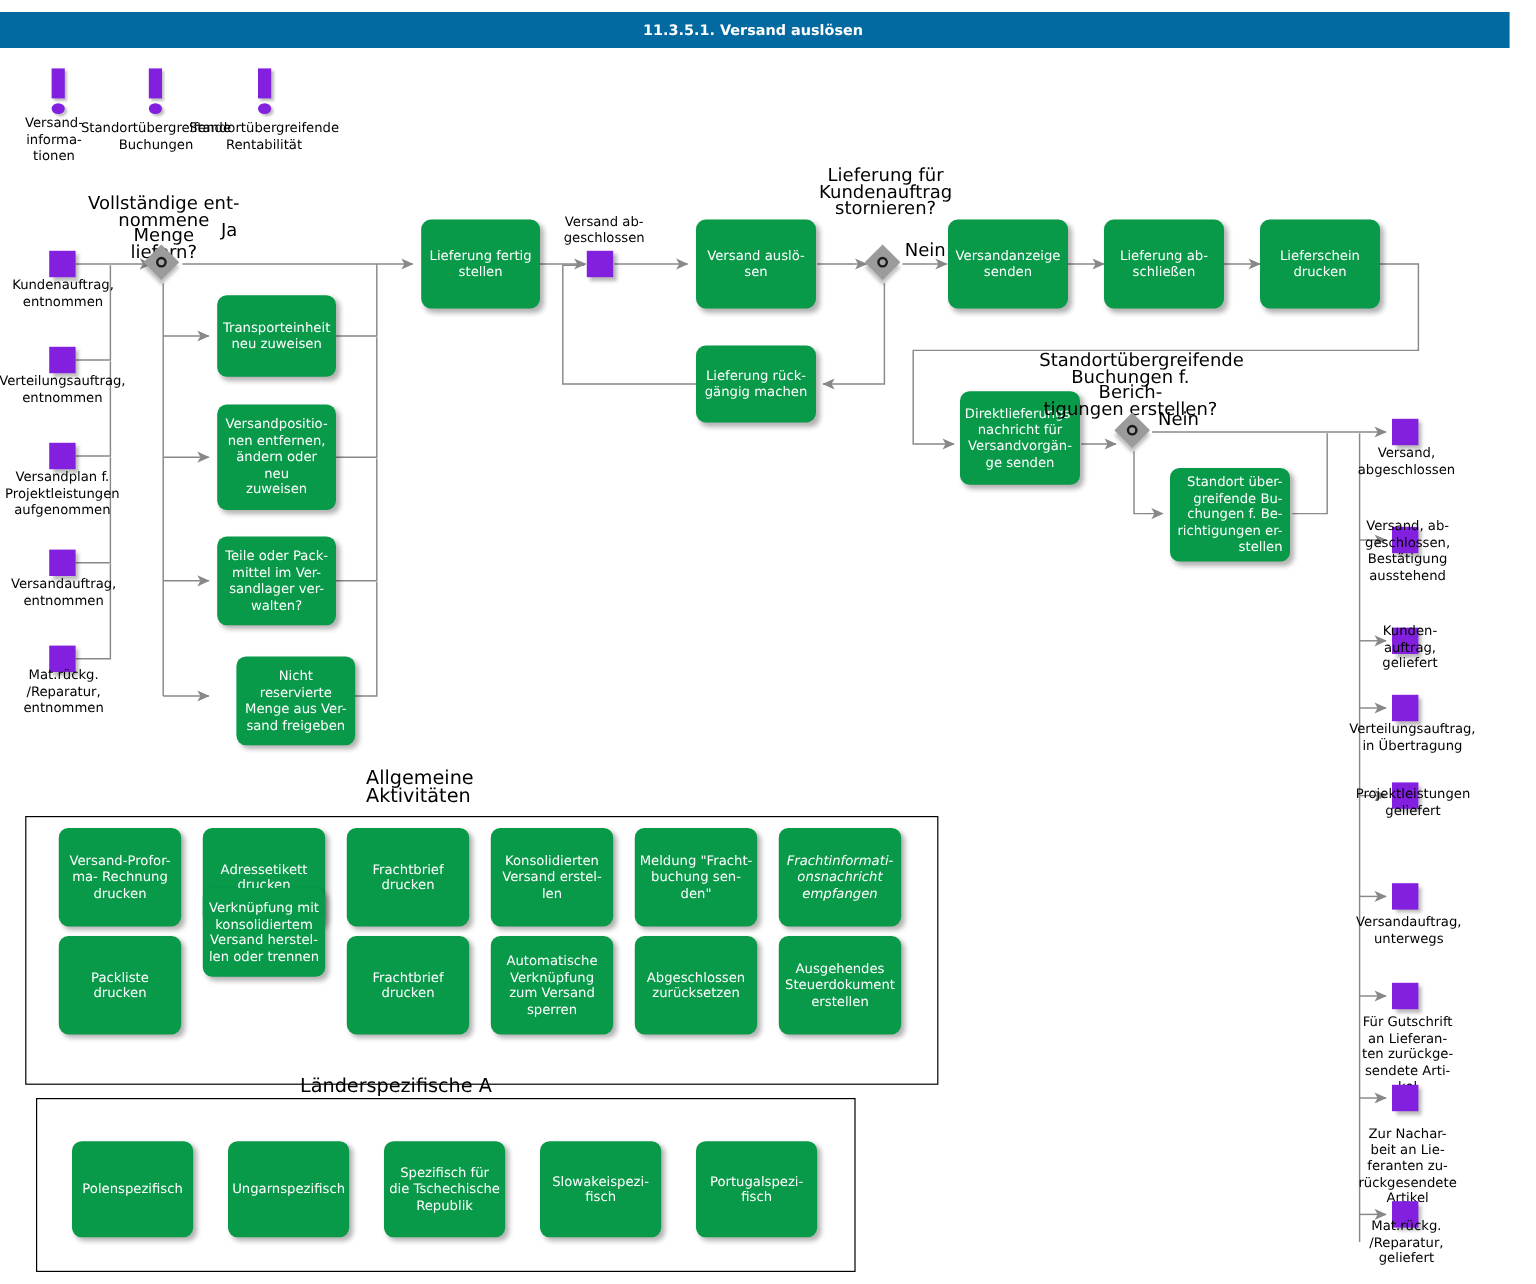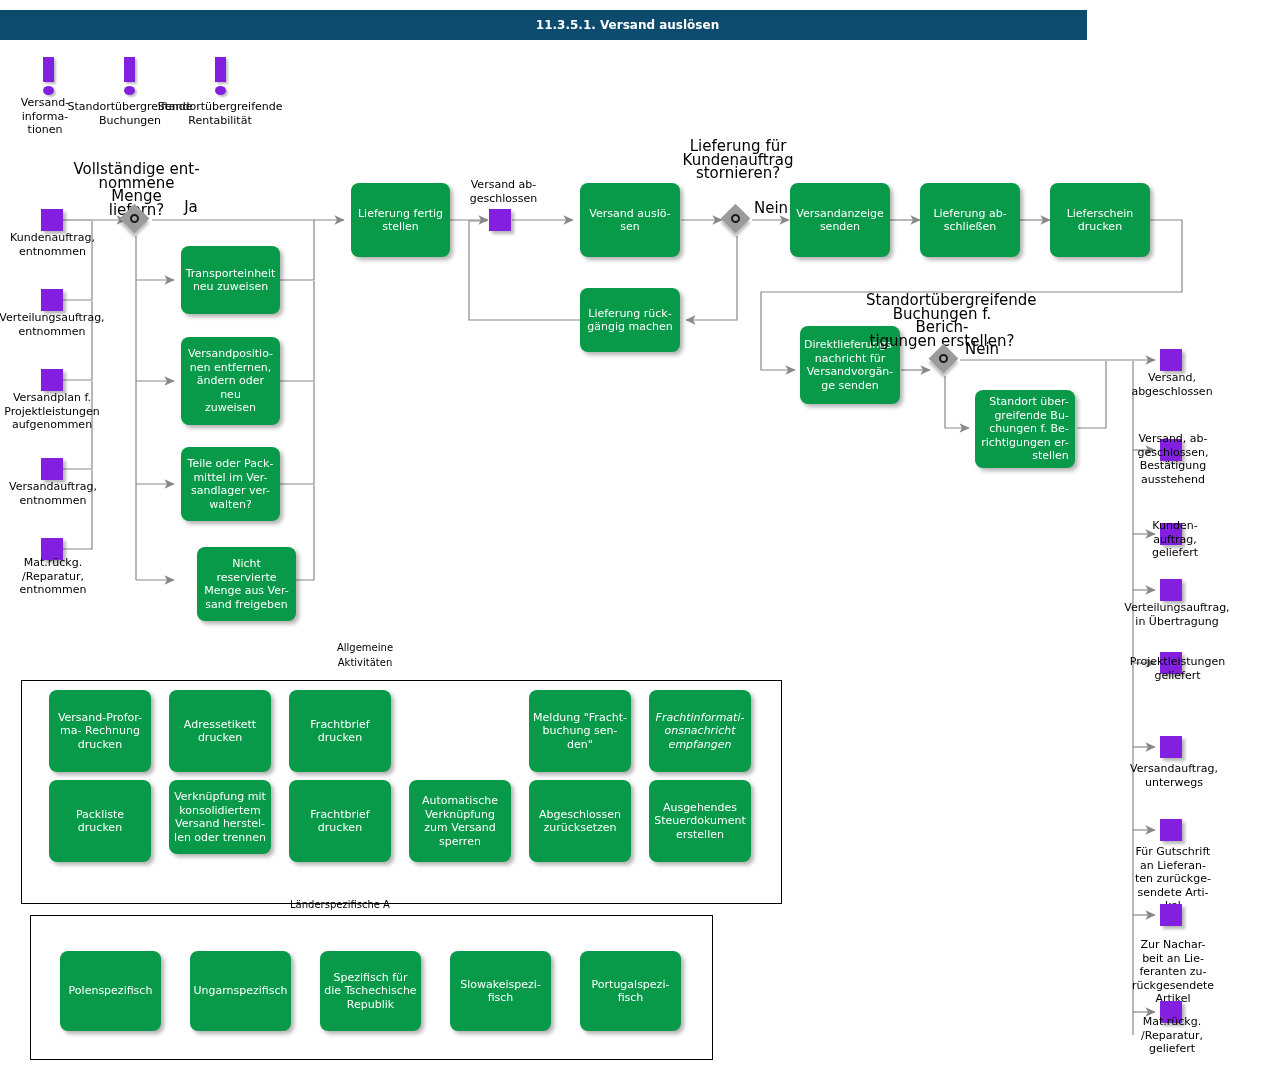--- a/index.html
+++ b/index.html
@@ -6,22 +6,22 @@
   body{
     width:1280px;height:1070px;position:relative;overflow:hidden;
     font-family:"DejaVu Sans","Liberation Sans",sans-serif;
     color:#000;
   }
   #canvas{position:absolute;left:0;top:0;width:1280px;height:1070px;}
   svg.wires{position:absolute;left:0;top:0;width:1280px;height:1070px;pointer-events:none;}
 
   
   .titlebar{
-    position:absolute;left:0;top:10px;width:1087px;height:30px;
-    background:#0c4a6e;
+    position:absolute;left:0;top:10px;width:1258px;height:30px;
+    background:#0369a1;
   }
   .titlebar .ttl{
     position:absolute;left:0;top:0;width:1255px;height:30px;
     display:flex;align-items:center;justify-content:center;
     color:#ffffff;font-size:12px;font-weight:bold;letter-spacing:0px;
   }
 
   
   .evt{
     position:absolute;width:22px;height:22px;background:#8320E0;
@@ -56,21 +56,21 @@
   
   .tl{position:absolute;font-size:15px;line-height:13.5px;color:#000;text-align:center;white-space:pre-line;}
 
   
   .bang{position:absolute;width:11px;height:36px;}
   .bang .bar{position:absolute;left:0;top:0;width:11px;height:25px;background:#8320E0;box-shadow:2px 2px 2px rgba(0,0,0,0.25);}
   .bang .dot{position:absolute;left:0;top:29px;width:11px;height:9px;border-radius:50%;background:#8320E0;box-shadow:2px 2px 2px rgba(0,0,0,0.25);}
 
   
   .grp{position:absolute;border:1.5px solid #000;background:transparent;}
-  .grplbl{position:absolute;text-align:center;font-size:10px;line-height:15px;color:#000;white-space:pre-line;}
+  .grplbl{position:absolute;text-align:left;font-size:16px;line-height:15px;color:#000;white-space:pre-line;}
 </style>
 </head>
 <body>
 
 <div id="canvas">
 
   <div class="titlebar">
     <div class="ttl">11.3.5.1. Versand auslösen</div>
   </div>
 
@@ -184,21 +184,21 @@
 /Reparatur,
 entnommen</div>
 
   <div class="tl" style="left: 73px; top: 163px; width: 127px;">Vollständige ent-
 nommene Menge
 liefern?</div>
   <div class="dia" style="left: 121px; top: 205px;">
     <div class="dbody"></div>
     <div class="dring"></div>
   </div>
-  <div class="tl" style="left: 173px; top: 201px; width: 36px;">Ja</div>
+  <div class="tl" style="left: 173px; top: 186px; width: 36px;">Ja</div>
 
   <div class="fn" style="left: 181px; top: 246px; width: 99px; height: 68px;">Transporteinheit
 neu zuweisen</div>
   <div class="fn" style="left: 181px; top: 337px; width: 99px; height: 88px;">Versandpositio-
 nen entfernen,
 ändern oder neu
 zuweisen</div>
   <div class="fn" style="left: 181px; top: 447px; width: 99px; height: 74px;">Teile oder Pack-
 mittel im Ver-
 sandlager ver-
@@ -304,30 +304,33 @@
 Aktivitäten</div>
   <div class="grp" style="left:21px;top:680px;width:759px;height:222px;"></div>
 
   <div class="fn" style="left:49px;top:690px;width:102px;height:82px;">Versand-Profor-
 ma- Rechnung
 drucken</div>
   <div class="fn" style="left:169px;top:690px;width:102px;height:82px;">Adressetikett
 drucken</div>
   <div class="fn" style="left:289px;top:690px;width:102px;height:82px;">Frachtbrief
 drucken</div>
+  <div class="fn" style="left:409px;top:690px;width:102px;height:82px;">Konsolidierten
+Versand erstel-
+len</div>
   <div class="fn" style="left:529px;top:690px;width:102px;height:82px;">Meldung "Fracht-
 buchung sen-
 den"</div>
   <div class="fn" style="left:649px;top:690px;width:102px;height:82px;font-style:italic;">Frachtinformati-
 onsnachricht
 empfangen</div>
 
   <div class="fn" style="left:49px;top:780px;width:102px;height:82px;">Packliste
 drucken</div>
-  <div class="fn" style="left:169px;top:780px;width:102px;height:74px;">Verknüpfung mit
+  <div class="fn" style="left:169px;top:740px;width:102px;height:74px;">Verknüpfung mit
 konsolidiertem
 Versand herstel-
 len oder trennen</div>
   <div class="fn" style="left:289px;top:780px;width:102px;height:82px;">Frachtbrief
 drucken</div>
   <div class="fn" style="left:409px;top:780px;width:102px;height:82px;">Automatische
 Verknüpfung
 zum Versand
 sperren</div>
   <div class="fn" style="left:529px;top:780px;width:102px;height:82px;">Abgeschlossen

